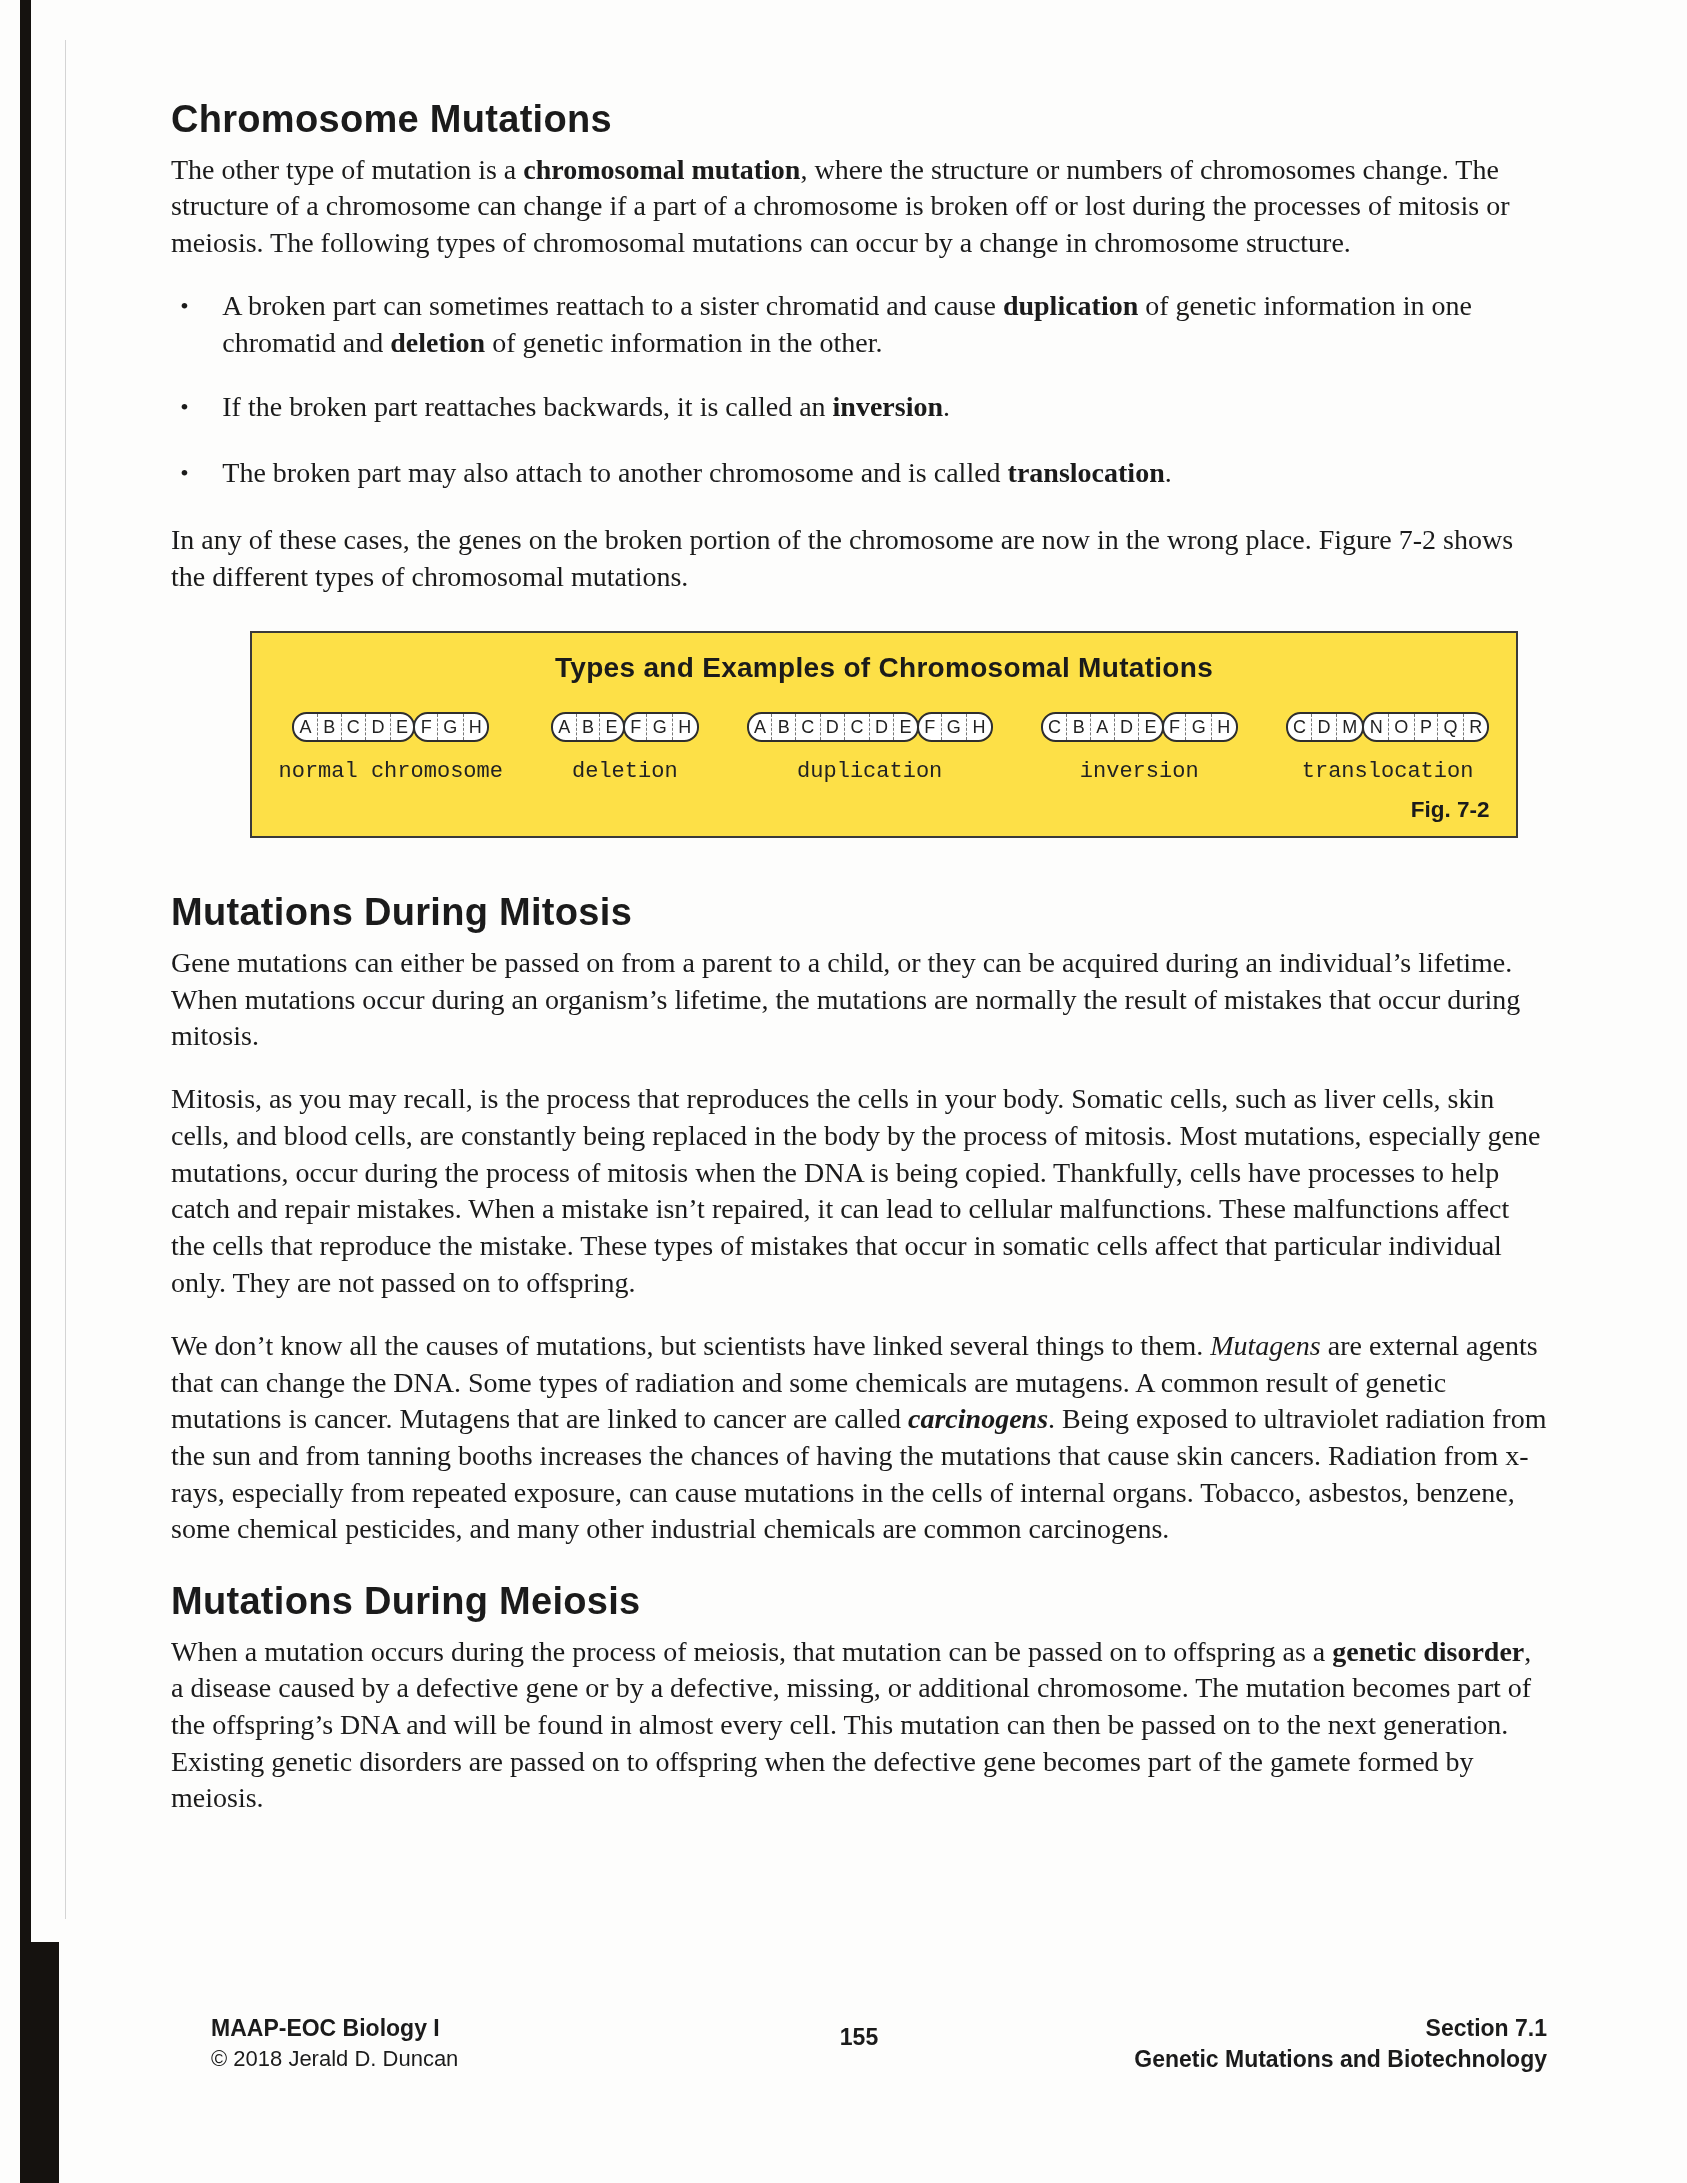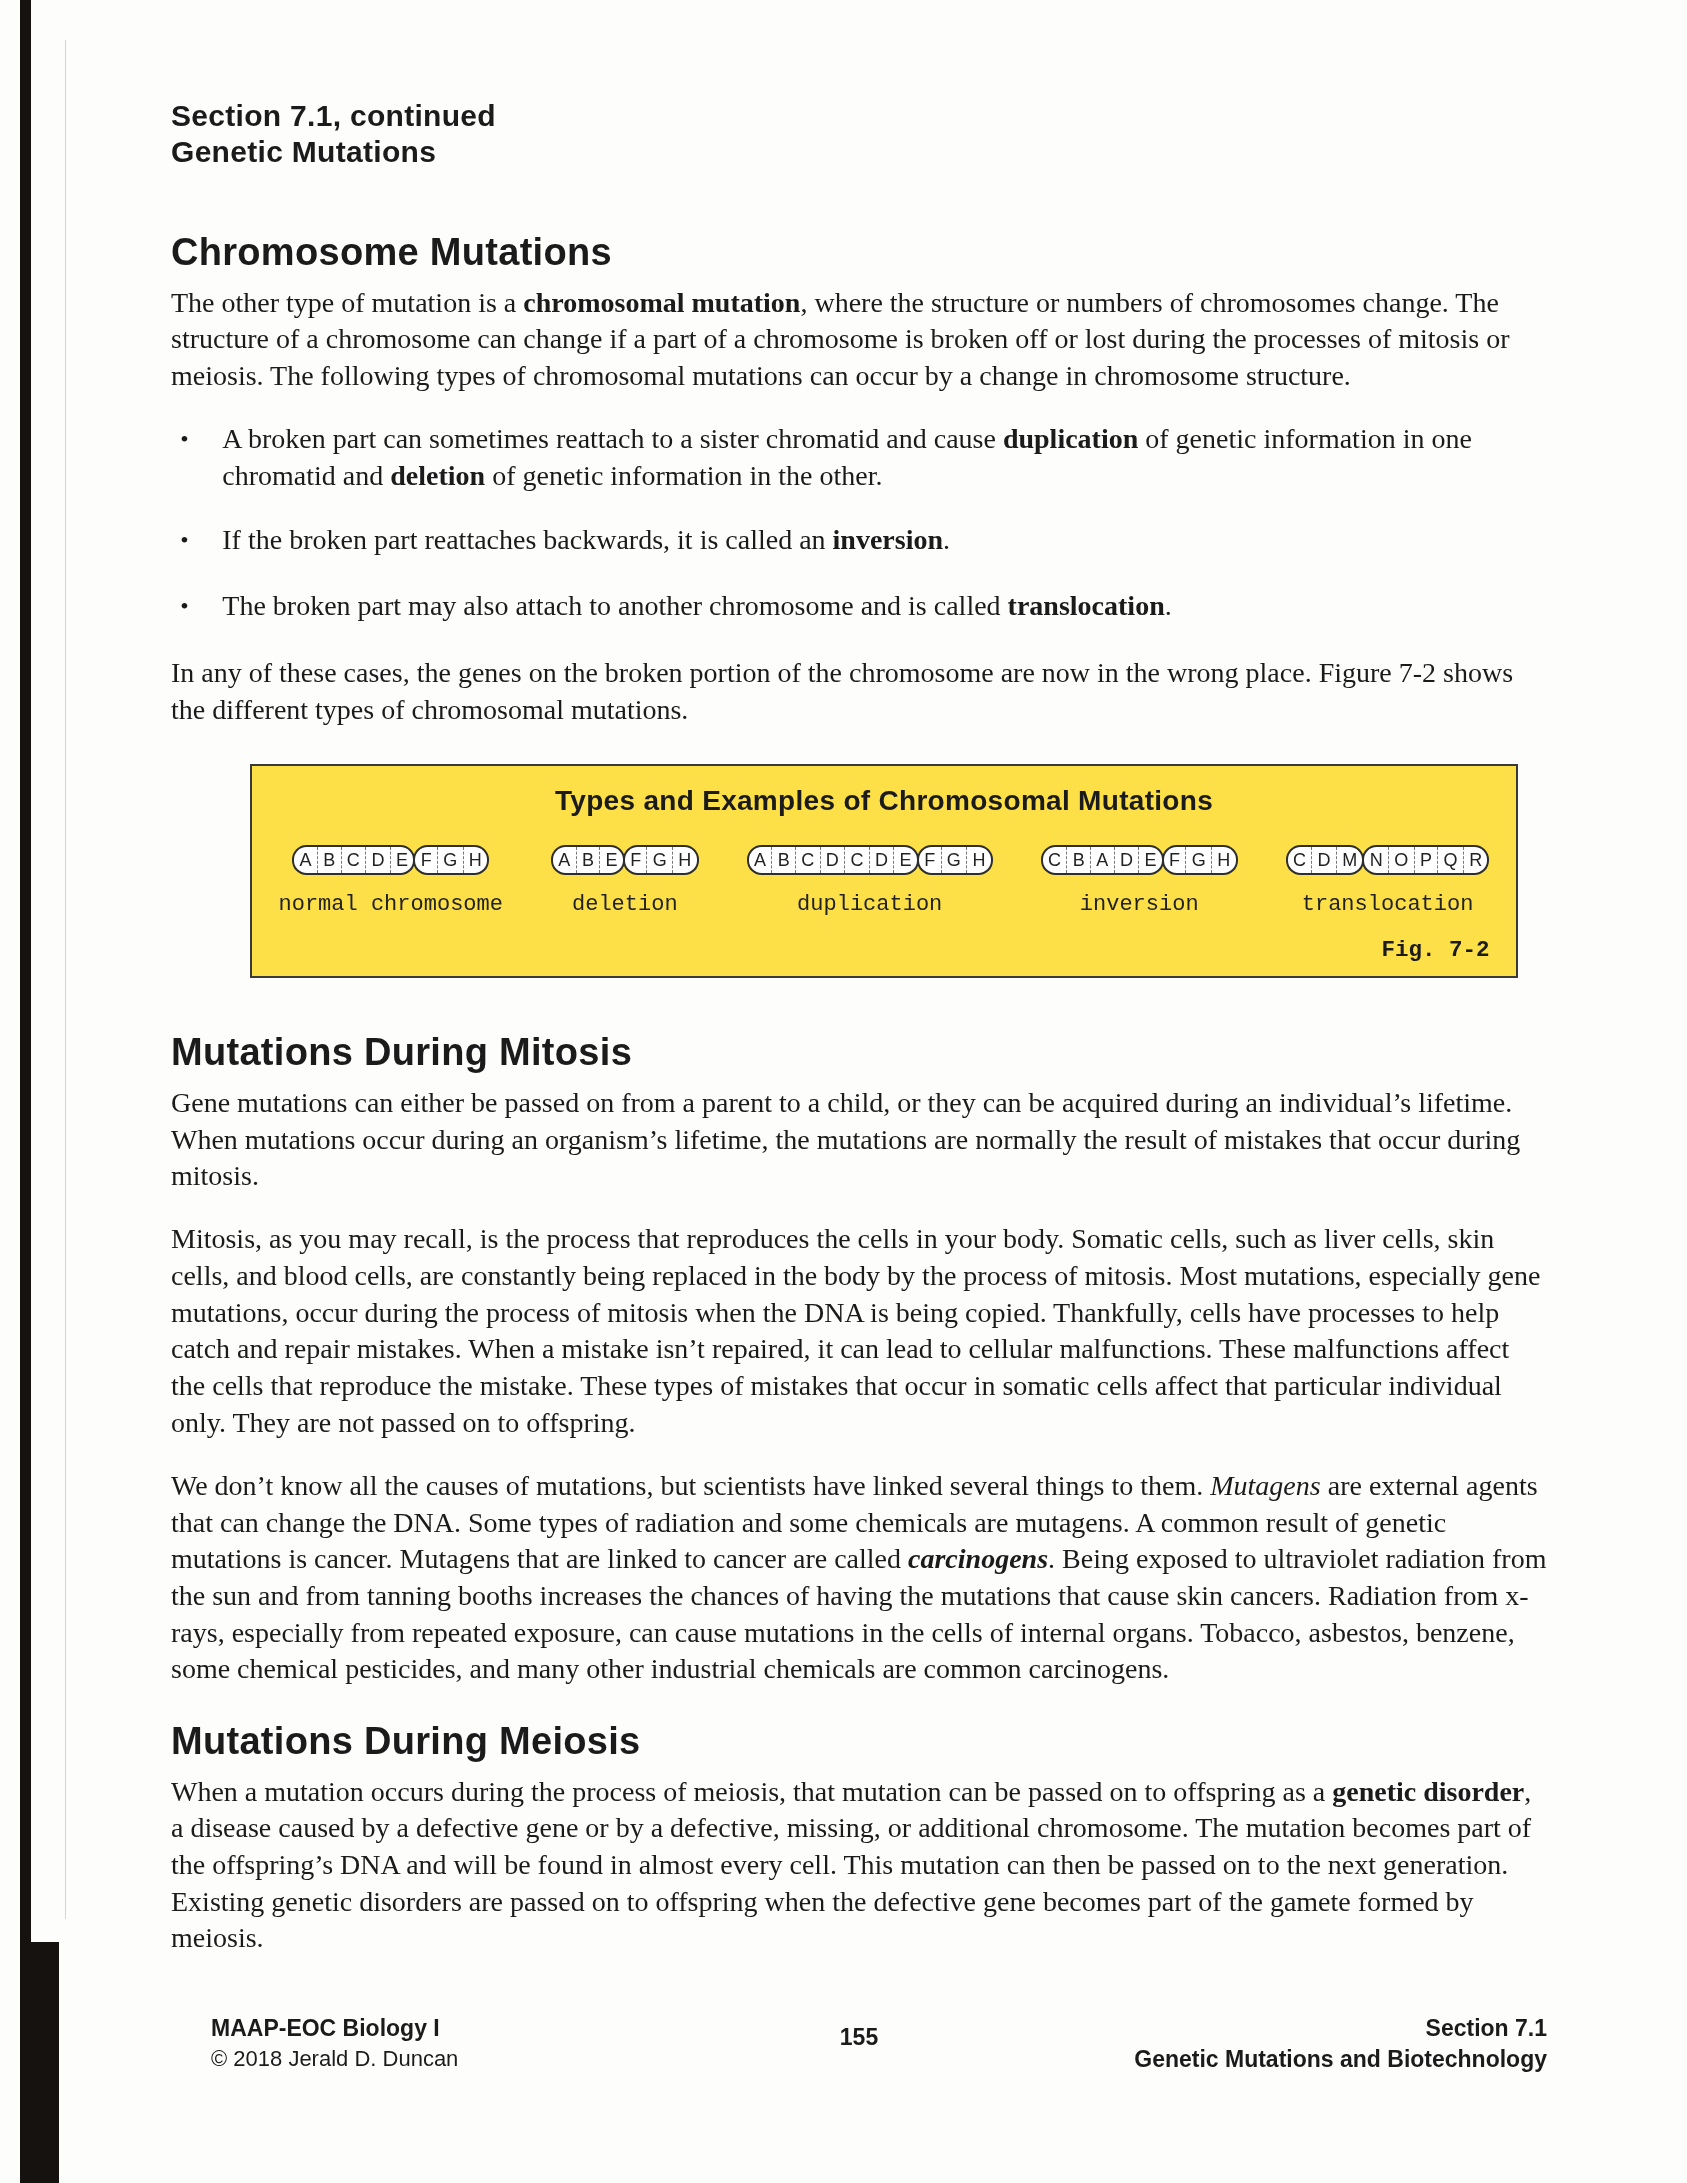--- a/index.html
+++ b/index.html
@@ -30,42 +30,38 @@
   .figure{border:2px solid #3a3a3a;margin:12px 0 53px 79px;width:1211px;padding:18.5px 26.5px 13.2px 26.5px;background:#fde047;}
   .fig-title{font-family:"Liberation Sans", sans-serif;font-weight:700;font-size:28px;text-align:center;margin-bottom:28px;letter-spacing:0.3px;}
   .fig-row{display:flex;justify-content:space-between;align-items:flex-start;}
   .chrom{display:flex;flex-direction:column;align-items:center;}
   .pills{display:flex;align-items:center;}
   .arm{display:flex;border:2px solid #2e2e2e;border-radius:14.6px;background:#fff;}
   .arm + .arm{margin-left:-2px;}
   .cell{font-family:"Liberation Sans", sans-serif;font-size:18px;line-height:26.5px;padding:0 5.3px;color:#222;}
   .cell + .cell{border-left:1.3px dashed #777;}
   .chrom-label{font-family:Liberation Mono, monospace;font-size:22px;color:#222;margin-top:17px;}
-  .fig-caption{font-family:Liberation Mono, monospace;font-weight:700;font-size:22.5px;text-align:right;margin-top:20px;}
+  .fig-caption{font-family:Liberation Sans, sans-serif;font-weight:700;font-size:22.5px;text-align:right;margin-top:13px;}
   
   .footer{position:absolute;left:171px;top:2013px;width:1376px;font-family:"Liberation Sans", sans-serif;font-size:22px;}
   .footer .left{position:absolute;left:0;top:0;line-height:1.35;margin-left:40px;}
   .footer .left .l1{font-weight:700;font-size:23px;}
   .footer .center{position:absolute;left:0;right:0;top:10.6px;text-align:center;font-weight:700;font-size:23px;}
   .footer .right{position:absolute;right:0;top:0;text-align:right;font-weight:700;font-size:23px;line-height:1.35;}
 </style>
 </head>
 <body>
 
 <div class="page">
   <div class="scan-bar"></div>
   <div class="scan-bar-bottom"></div>
   <div class="scan-crease"></div>
 
   <div class="content">
 
-    <div class="hdr-block">
-      <div class="hdr">Section 7.1, continued</div>
-      <div class="hdr">Genetic Mutations</div>
-    </div>
 
     <h2 class="sec">Chromosome Mutations</h2>
     <p class="body"><span>The other type of mutation is a </span><span class="b">chromosomal mutation</span><span>, where the structure or numbers of chromosomes change. The structure of a chromosome can change if a part of a chromosome is broken off or lost during the processes of mitosis or meiosis. The following types of chromosomal mutations can occur by a change in chromosome structure.</span></p>
 
     <div class="bullets">
       <div class="bullet">
         <span class="dot">•</span>
         <span class="btxt"><span>A broken part can sometimes reattach to a sister chromatid and cause </span><span class="b">duplication</span><span> of genetic information in one chromatid and </span><span class="b">deletion</span><span> of genetic information in the other.</span></span>
       </div>
       <div class="bullet">

